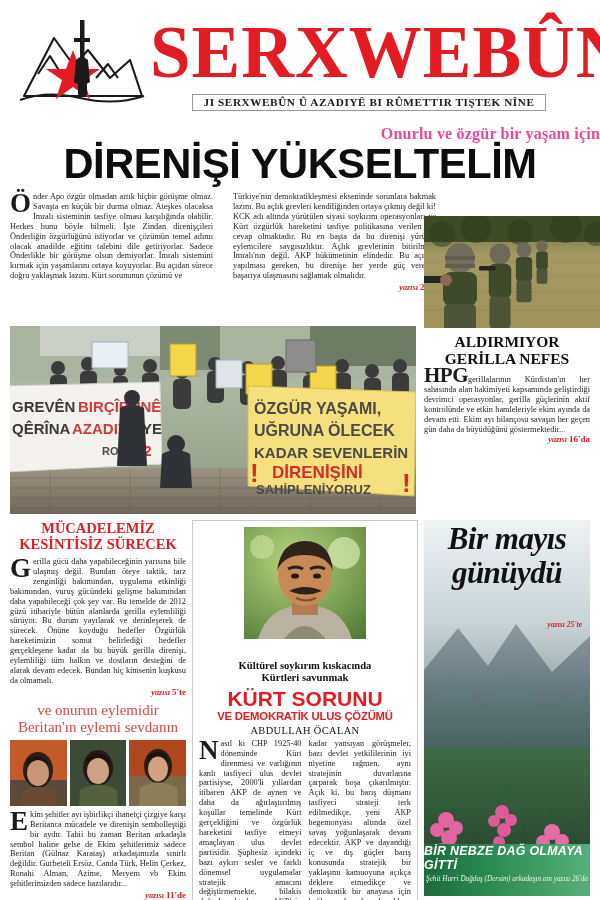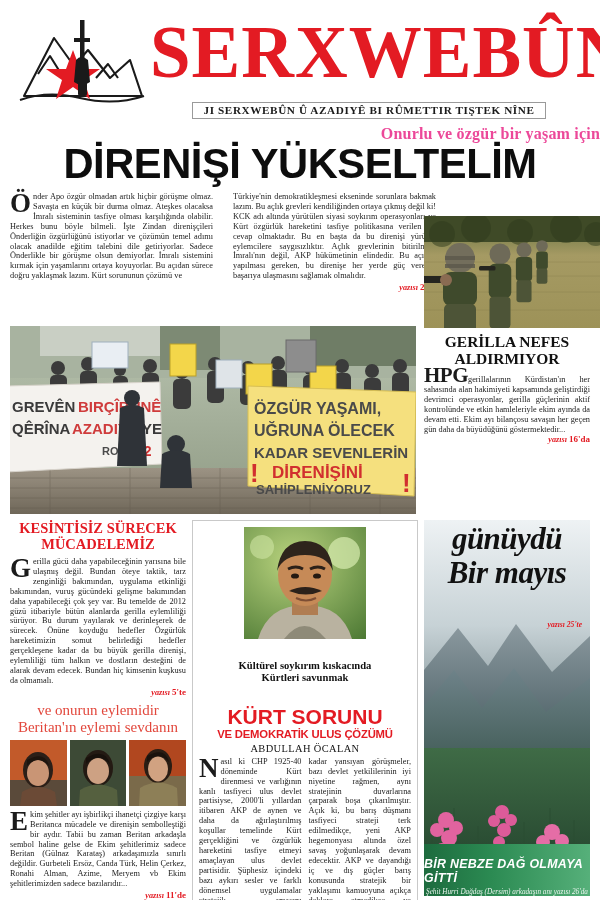--- a/index.html
+++ b/index.html
@@ -20,21 +20,21 @@
     position:absolute;left:150px;top:14px;right:8px;
     text-align:center;
     font-family:"Liberation Serif", serif;
     font-weight:bold;
     font-size:73px;
     line-height:78px;
     letter-spacing:1px;
     color:#e31b23;
   }
   .slogan-wrap{
-    position:absolute;left:150px;right:12px;top:100px;
+    position:absolute;left:150px;right:12px;top:92px;
     text-align:center;
   }
   .slogan{
     display:inline-block;
     border:1px solid #9a9a9a;
     padding:1px 10px 2px 10px;
     font-size:11.2px;
     letter-spacing:0.6px;
     font-weight:bold;
     font-family:"Liberation Serif", serif;
@@ -110,21 +110,21 @@
   .redhead{
     text-align:center;color:#e31b23;font-weight:bold;
     font-size:14.5px;line-height:16px;font-family:"Liberation Serif", serif;
   }
   .redhead-lite{
     text-align:center;color:#e2473c;font-weight:normal;
     font-size:15px;line-height:17px;font-family:"Liberation Serif", serif;
   }
   .ocalan-photo{width:122px;height:112px;margin:0 auto;display:block;overflow:hidden;position:relative;}
   .mid-sub{text-align:center;font-weight:bold;font-size:10.6px;line-height:12.4px;margin-top:21px;}
-  .mid-title{text-align:center;color:#e31b23;font-weight:bold;font-size:21px;line-height:23px;margin-top:20px;
+  .mid-title{text-align:center;color:#e31b23;font-weight:bold;font-size:21px;line-height:23px;margin-top:2px;
     font-family:"Liberation Sans", sans-serif;}
   .mid-title2{text-align:center;color:#e31b23;font-weight:bold;font-size:11.3px;line-height:13px;
     font-family:"Liberation Sans", sans-serif;letter-spacing:-.2px;}
   .mid-author{text-align:center;font-size:10.4px;letter-spacing:.4px;margin-top:2px;margin-bottom:3px;}
   .mid-cols{display:flex;gap:7px;}
   .mid-cols > div{width:103px;}
 
   .portraits{display:flex;gap:3px;margin-top:4px;}
   .portraits > div{width:56.6px;height:66px;overflow:hidden;position:relative;}
 
@@ -132,21 +132,21 @@
   .bm-title{
     position:absolute;left:0;right:0;top:2px;text-align:center;z-index:5;
     font-family:"Liberation Serif", serif;font-style:italic;font-weight:bold;
     font-size:31px;line-height:34px;color:#111;letter-spacing:-.5px;
   }
   .bm-jump{position:absolute;right:8px;top:100px;z-index:6;color:#e31b23;
     font-size:7.6px;font-weight:bold;font-style:italic;}
   .greenbar{
     position:absolute;left:0;right:0;bottom:0;height:52px;z-index:6;
     background:linear-gradient(90deg,#1d6b3e 0%,#2b8a52 40%,#56b07a 100%);
-    display:flex;flex-direction:column;align-items:center;justify-content:flex-end;
+    display:flex;flex-direction:column;align-items:center;justify-content:flex-start;
   }
   .greenbar .g1{color:#fff;font-weight:bold;font-style:italic;font-size:12.4px;
       font-family:"Liberation Sans", sans-serif;letter-spacing:.3px;}
   .greenbar .g2{color:#eaf5ee;font-style:italic;font-size:7.2px;margin-top:3px;}
 </style>
 </head>
 <body>
 
 <div class="page">
 
@@ -333,39 +333,39 @@
             <rect x="-17" y="14" width="34" height="34" rx="8"></rect>
             <rect x="-16" y="46" width="32" height="38" rx="5" fill="#4d5437"></rect>
             <rect x="-40" y="18" width="26" height="7" rx="2" fill="#25251f"></rect>
             <circle cx="-14" cy="22" r="6" fill="#8a6b52"></circle>
           </g>
         </g>
       </svg>
     </div>
 
     <div class="rail-head">
+      <div>ALDIRMIYOR</div>
       <div>GERİLLA NEFES</div>
-      <div>ALDIRMIYOR</div>
     </div>
 
     <div class="rail-body body-txt">
       <span class="bigcap">HPG</span><span>gerillalarının Kürdistan'ın her sahasında alan hakimiyeti kapsamında geliştirdiği devrimci operasyonlar, gerilla güçlerinin aktif kontrolünde ve etkin hamleleriyle ekim ayında da devam etti. Ekim ayı bilançosu savaşın her geçen gün daha da büyüdüğünü göstermektedir...</span>
       <div class="jump jump-right">
         <span>yazısı</span>
         <b>16'da</b>
       </div>
     </div>
   </div>
 
   <div class="bottom">
 
     <div class="col-left">
       <div class="redhead">
+        <div>MÜCADELEMİZ</div>
         <div>KESİNTİSİZ SÜRECEK</div>
-        <div>MÜCADELEMİZ</div>
       </div>
       <div class="body-txt dropcap" style="margin-top:5px;">Gerilla gücü daha yapabileceğinin yarısına bile ulaşmış değil. Bundan öteye taktik, tarz zenginliği bakımından, uygulama etkinliği bakımından, vuruş gücündeki gelişme bakımından daha yapabileceği çok şey var. Bu temelde de 2012 güzü itibariyle bütün alanlarda gerilla eylemliliği sürüyor. Bu durum yayılarak ve derinleşerek de sürecek. Önüne koyduğu hedefler Özgürlük hareketimizin somut belirlediği hedefler gerçekleşene kadar da bu büyük gerilla direnişi, eylemliliği tüm halkın ve dostların desteğini de alarak devam edecek. Bundan hiç kimsenin kuşkusu da olmamalı.</div>
       <div class="jump jump-right">
         <span>yazısı</span>
         <b>5'te</b>
       </div>
 
       <div class="redhead-lite" style="margin-top:5px;">
         <div>ve onurun eylemidir</div>
         <div>Beritan'ın eylemi sevdanın</div>
@@ -533,22 +533,22 @@
               <g fill="#e1639f">
                 <circle cx="0" cy="0" r="7"></circle>
                   <circle cx="-9" cy="8" r="6"></circle>
               </g>
             </g>
           </g>
         </svg>
       </div>
 
       <div class="bm-title">
+        <div>Bir mayıs</div>
         <div>günüydü</div>
-        <div>Bir mayıs</div>
       </div>
 
       <div class="bm-jump">
         <span>yazısı</span>
         <b>25'te</b>
       </div>
 
       <div class="greenbar">
         <div class="g1">BİR NEBZE DAĞ OLMAYA GİTTİ</div>
         <div class="g2">Şehit Hurri Dağdaş (Dersim) arkadaşın anı yazısı 26'da</div>

